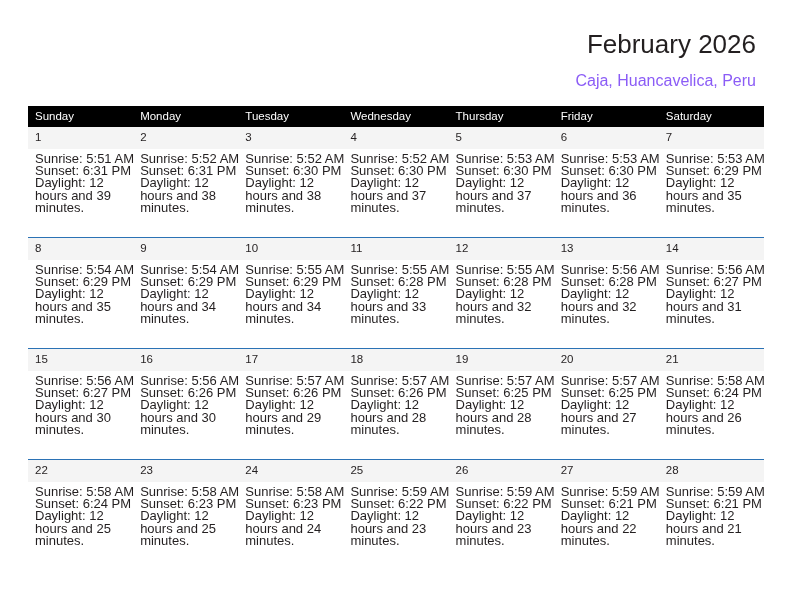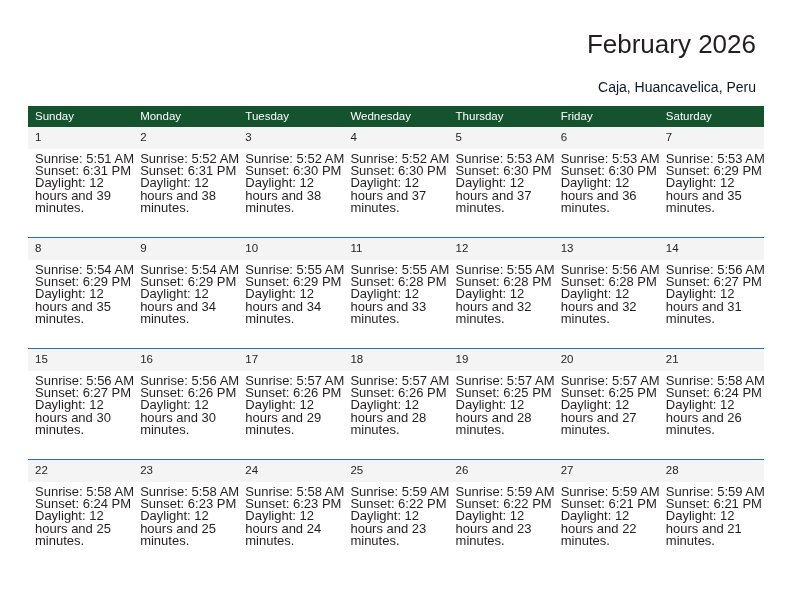--- a/index.html
+++ b/index.html
@@ -69,38 +69,38 @@
     top: 0;
     text-align: right;
   }
   .cal-title {
     font-size: 26px;
     color: #231f20;
     line-height: 32px;
     white-space: nowrap;
   }
   .cal-subtitle {
-    font-size: 14px;
-    color: #0f172a;
+    font-size: 16px;
+    color: #8b5cf6;
     line-height: 22px;
     white-space: nowrap;
-    margin-top: 16px;
+    margin-top: 10px;
   }
 
   
   .calendar {
     position: absolute;
     left: 28px;
     top: 106px;
     width: 736px;
     border-collapse: collapse;
     table-layout: fixed;
   }
   .calendar th {
-    background: #14532d;
+    background: #000000;
     color: #ffffff;
     font-size: 11.5px;
     font-weight: normal;
     text-align: left;
     padding: 4px 0 4px 7px;
     height: 11px;
     line-height: 13px;
   }
   .calendar td {
     vertical-align: top;

